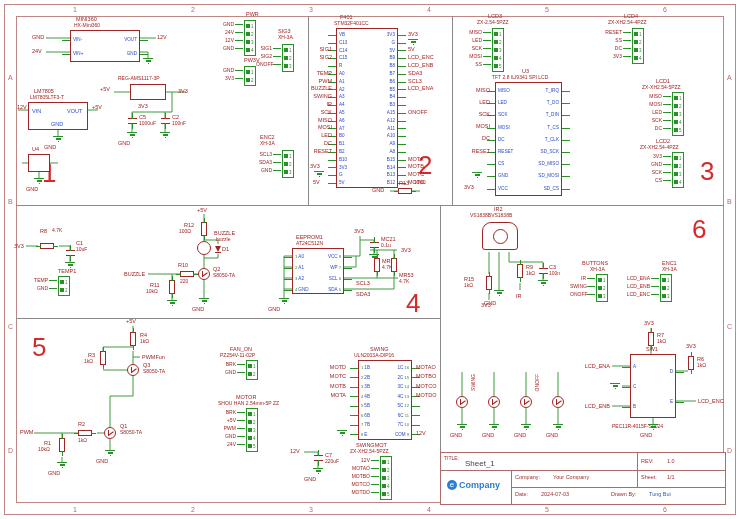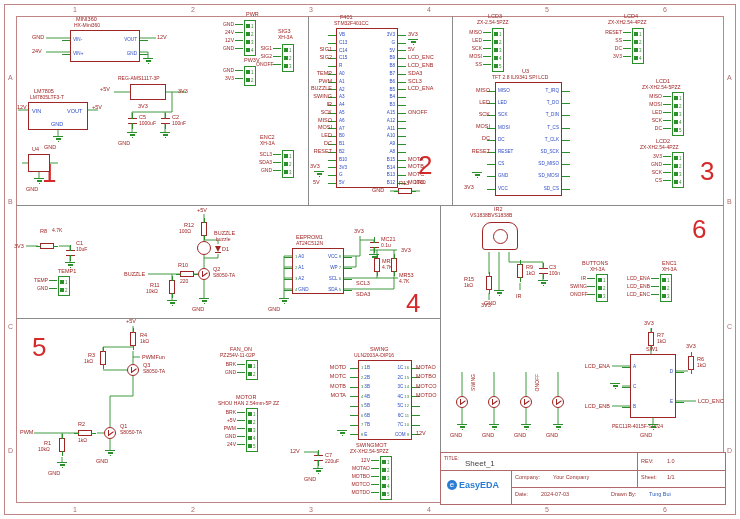--- a/index.html
+++ b/index.html
@@ -931,21 +931,21 @@
   <div class="tblock" style="left:440px;top:452px;width:284px;height:51px">
     <div class="tline" style="left:196px;top:0;width:1px;height:34px"></div>
     <div class="tline" style="left:0;top:17px;width:284px;height:1px"></div>
     <div class="tline" style="left:70px;top:17px;width:1px;height:34px"></div>
     <div class="tline" style="left:70px;top:34px;width:214px;height:1px"></div>
     <div class="tb" style="left:3px;top:2px;font-size:5px">TITLE:</div>
     <div class="tb big" style="left:24px;top:6px">Sheet_1</div>
     <div class="tb" style="left:200px;top:5px">REV:</div>
     <div class="tb" style="left:226px;top:5px">1.0</div>
     <div style="position:absolute;left:6px;top:22px">
-      <span class="logoicon">e</span><span class="logotxt">EasyEDA</span>
+      <span class="logoicon">e</span><span class="logotxt">Company</span>
     </div>
     <div class="tb" style="left:74px;top:21px">Company:</div>
     <div class="tb" style="left:112px;top:21px">Your Company</div>
     <div class="tb" style="left:200px;top:21px">Sheet:</div>
     <div class="tb" style="left:226px;top:21px">1/1</div>
     <div class="tb" style="left:74px;top:38px">Date:</div>
     <div class="tb" style="left:100px;top:38px">2024-07-03</div>
     <div class="tb" style="left:170px;top:38px">Drawn By:</div>
     <div class="tb blueval" style="left:208px;top:38px">Tung Bui</div>
   </div>

